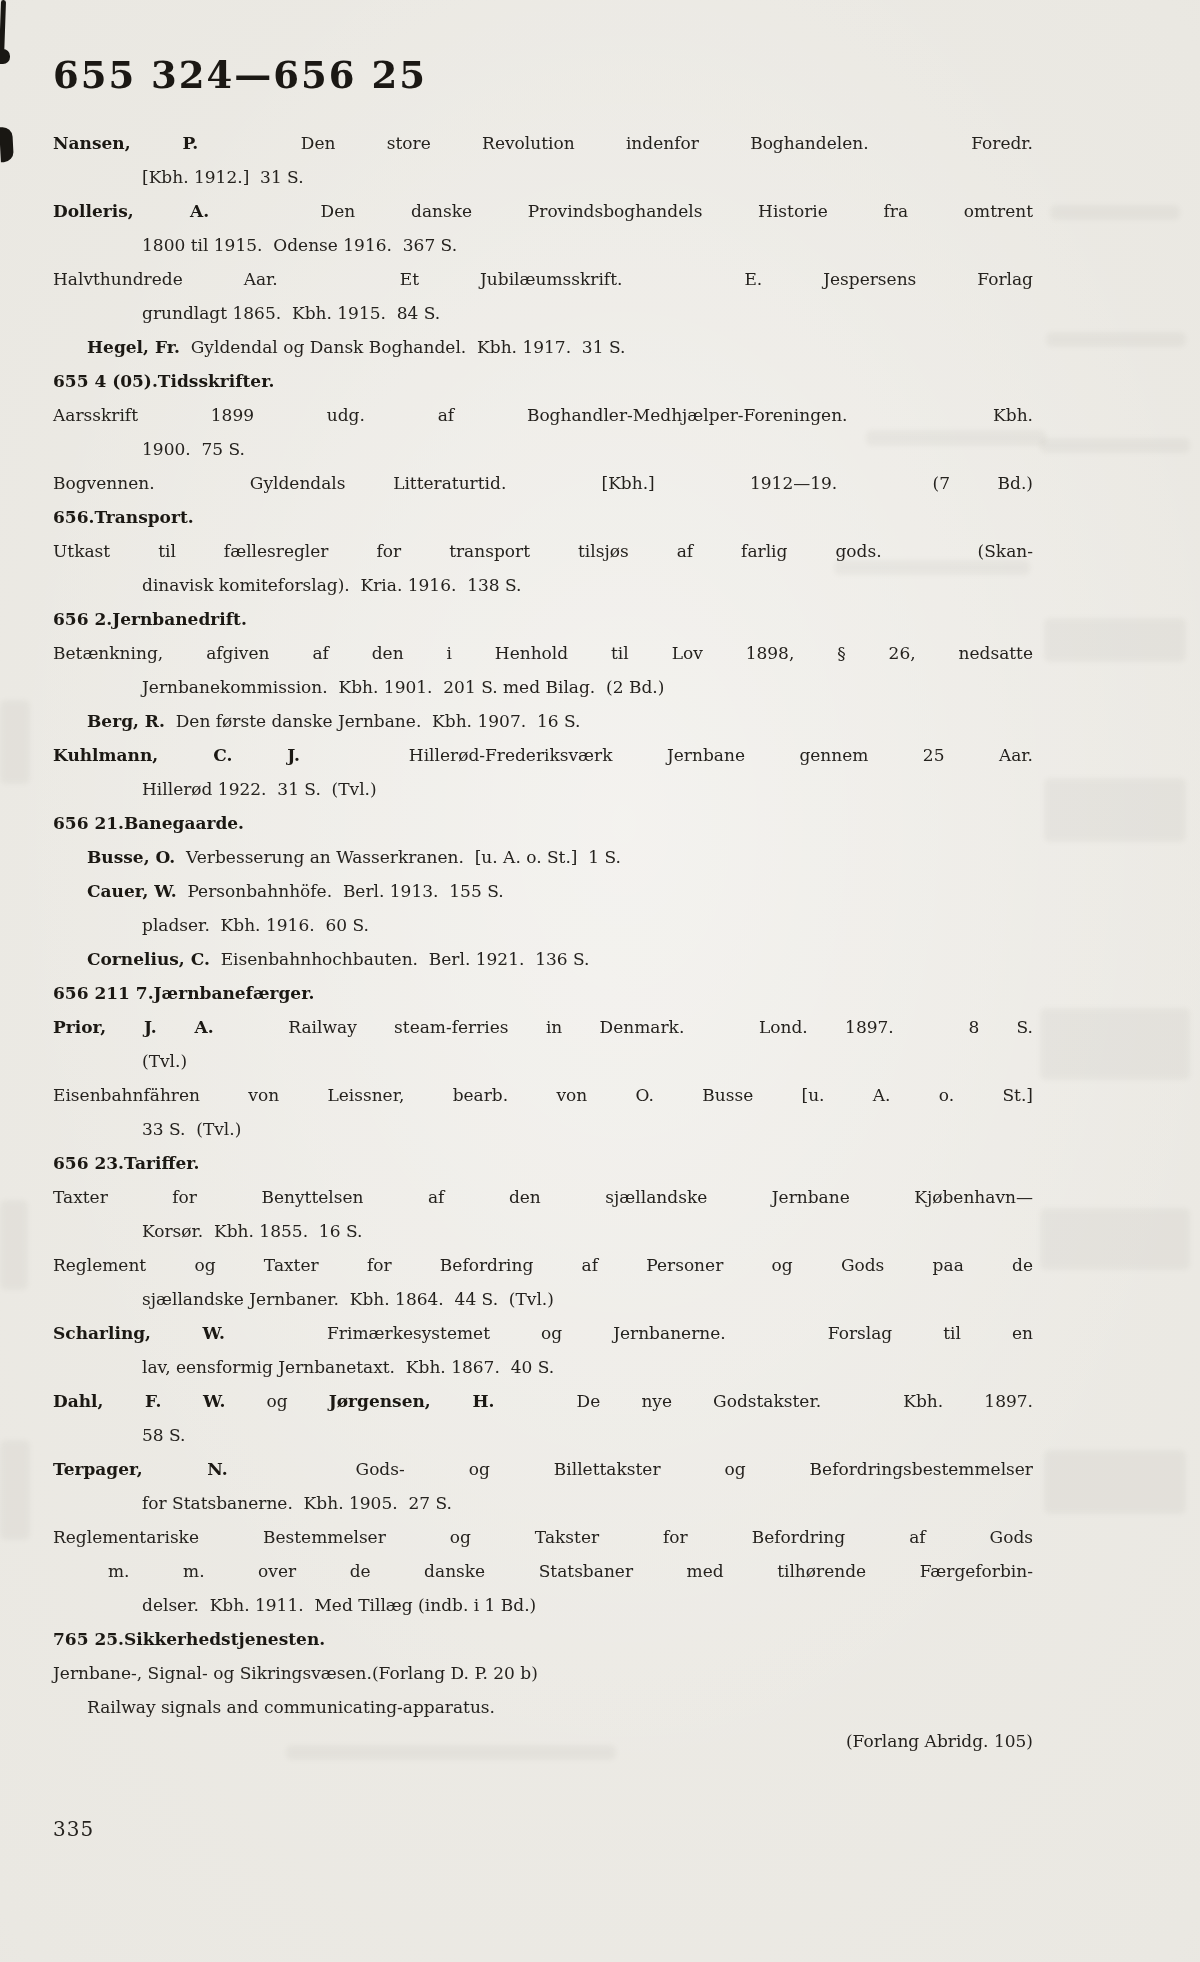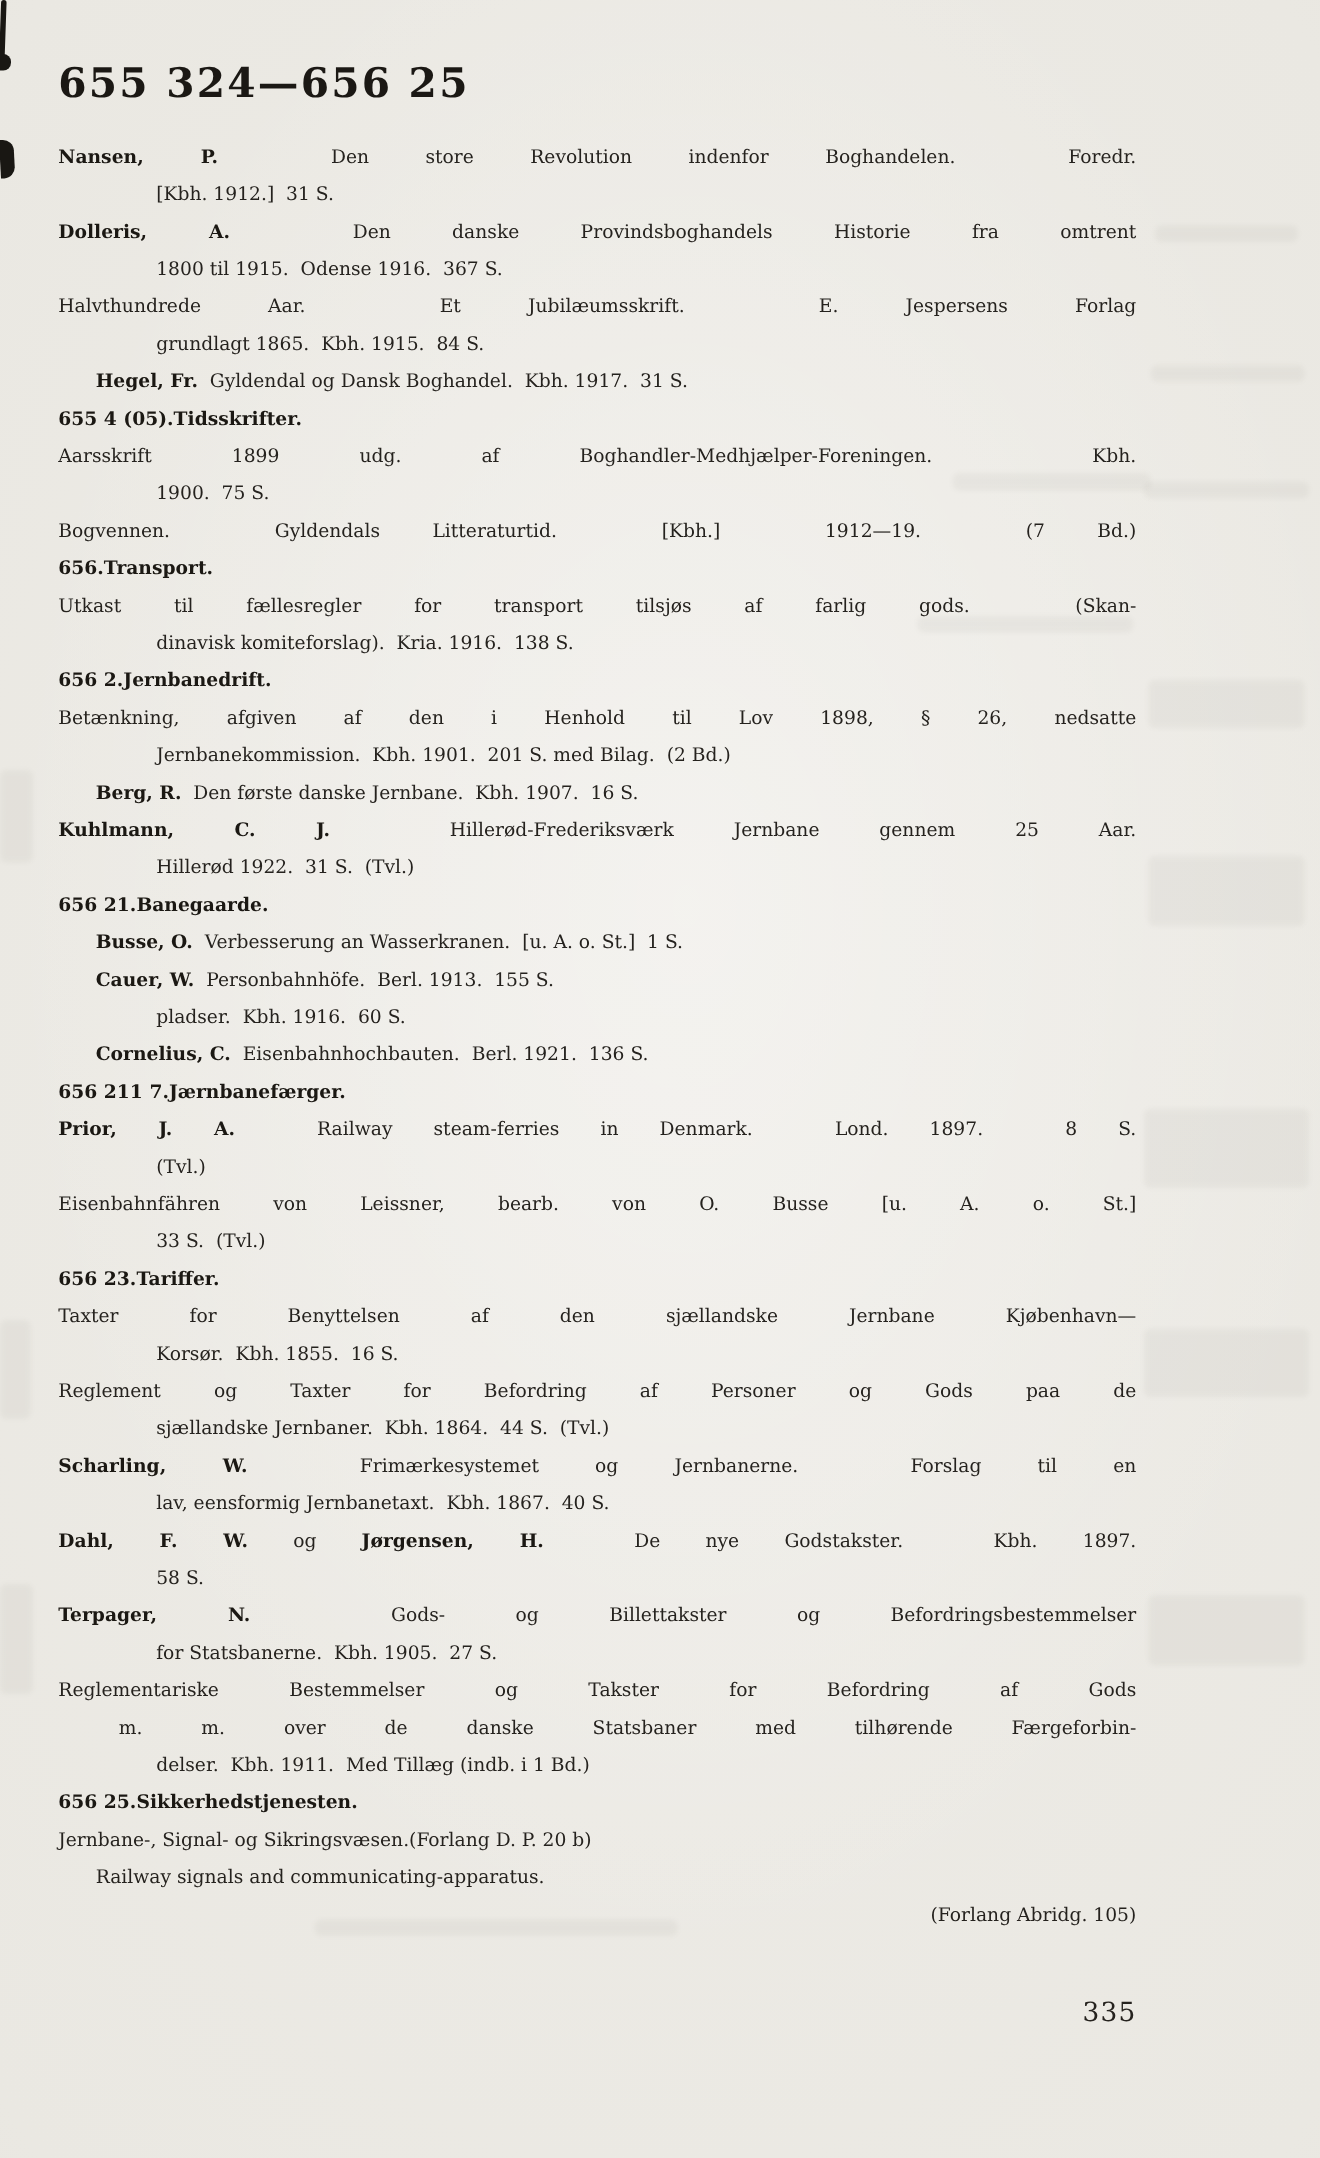--- a/index.html
+++ b/index.html
@@ -51,22 +51,22 @@
   .line.s  { display: flex; justify-content: flex-start; }
   .line.indent { padding-left: 55px; }
   .b { font-weight: bold; color: #1b1813; }
   .rg { font-weight: normal; }
   
   .folio {
     position: absolute;
     left: 53px;
     top: 1812px;
     width: 980px;
-    text-align: right;
-    font-size: 24px;
+    text-align: left;
+    font-size: 20px;
     line-height: 34px;
     letter-spacing: 1px;
   }
   
   .ink-mark {
     position: absolute;
     background: #191713;
     border-radius: 3px;
   }
   .m1 { left: 0; top: 0;    width: 5px;  height: 60px;  transform: rotate(2deg); }
@@ -158,21 +158,21 @@
       <div class="line j"><span class="b">Scharling, W.</span><span class="rg">&nbsp; Frimærkesystemet og Jernbanerne.&nbsp; Forslag til en</span></div>
       <div class="line l indent"><span class="rg">lav, eensformig Jernbanetaxt.&nbsp; Kbh. 1867.&nbsp; 40 S.</span></div>
       <div class="line j"><span class="b">Dahl, F. W.</span><span class="rg"> og </span><span class="b">Jørgensen, H.</span><span class="rg">&nbsp; De nye Godstakster.&nbsp; Kbh. 1897.</span></div>
       <div class="line l indent"><span class="rg">58 S.</span></div>
       <div class="line j"><span class="b">Terpager, N.</span><span class="rg">&nbsp; Gods- og Billettakster og Befordringsbestemmelser</span></div>
       <div class="line l indent"><span class="rg">for Statsbanerne.&nbsp; Kbh. 1905.&nbsp; 27 S.</span></div>
       <div class="line j"><span class="rg">Reglementariske Bestemmelser og Takster for Befordring af Gods</span></div>
       <div class="line j indent"><span class="rg">m. m. over de danske Statsbaner med tilhørende Færgeforbin-</span></div>
       <div class="line l indent"><span class="rg">delser.&nbsp; Kbh. 1911.&nbsp; Med Tillæg (indb. i 1 Bd.)</span></div>
       <div class="line s">
-        <span><span class="b">656 25.</span></span>
+        <span><span class="b">765 25.</span></span>
         <span><span class="b">Sikkerhedstjenesten.</span></span>
       </div>
       <div class="line s">
         <span><span class="rg">Jernbane-, Signal- og Sikringsvæsen.</span></span>
         <span><span class="rg">(Forlang D. P. 20 b)</span></span>
       </div>
       <div class="line l"><span class="rg">Railway signals and communicating-apparatus.</span></div>
       <div class="line r"><span class="rg">(Forlang Abridg. 105)</span></div>
     </div>
 

